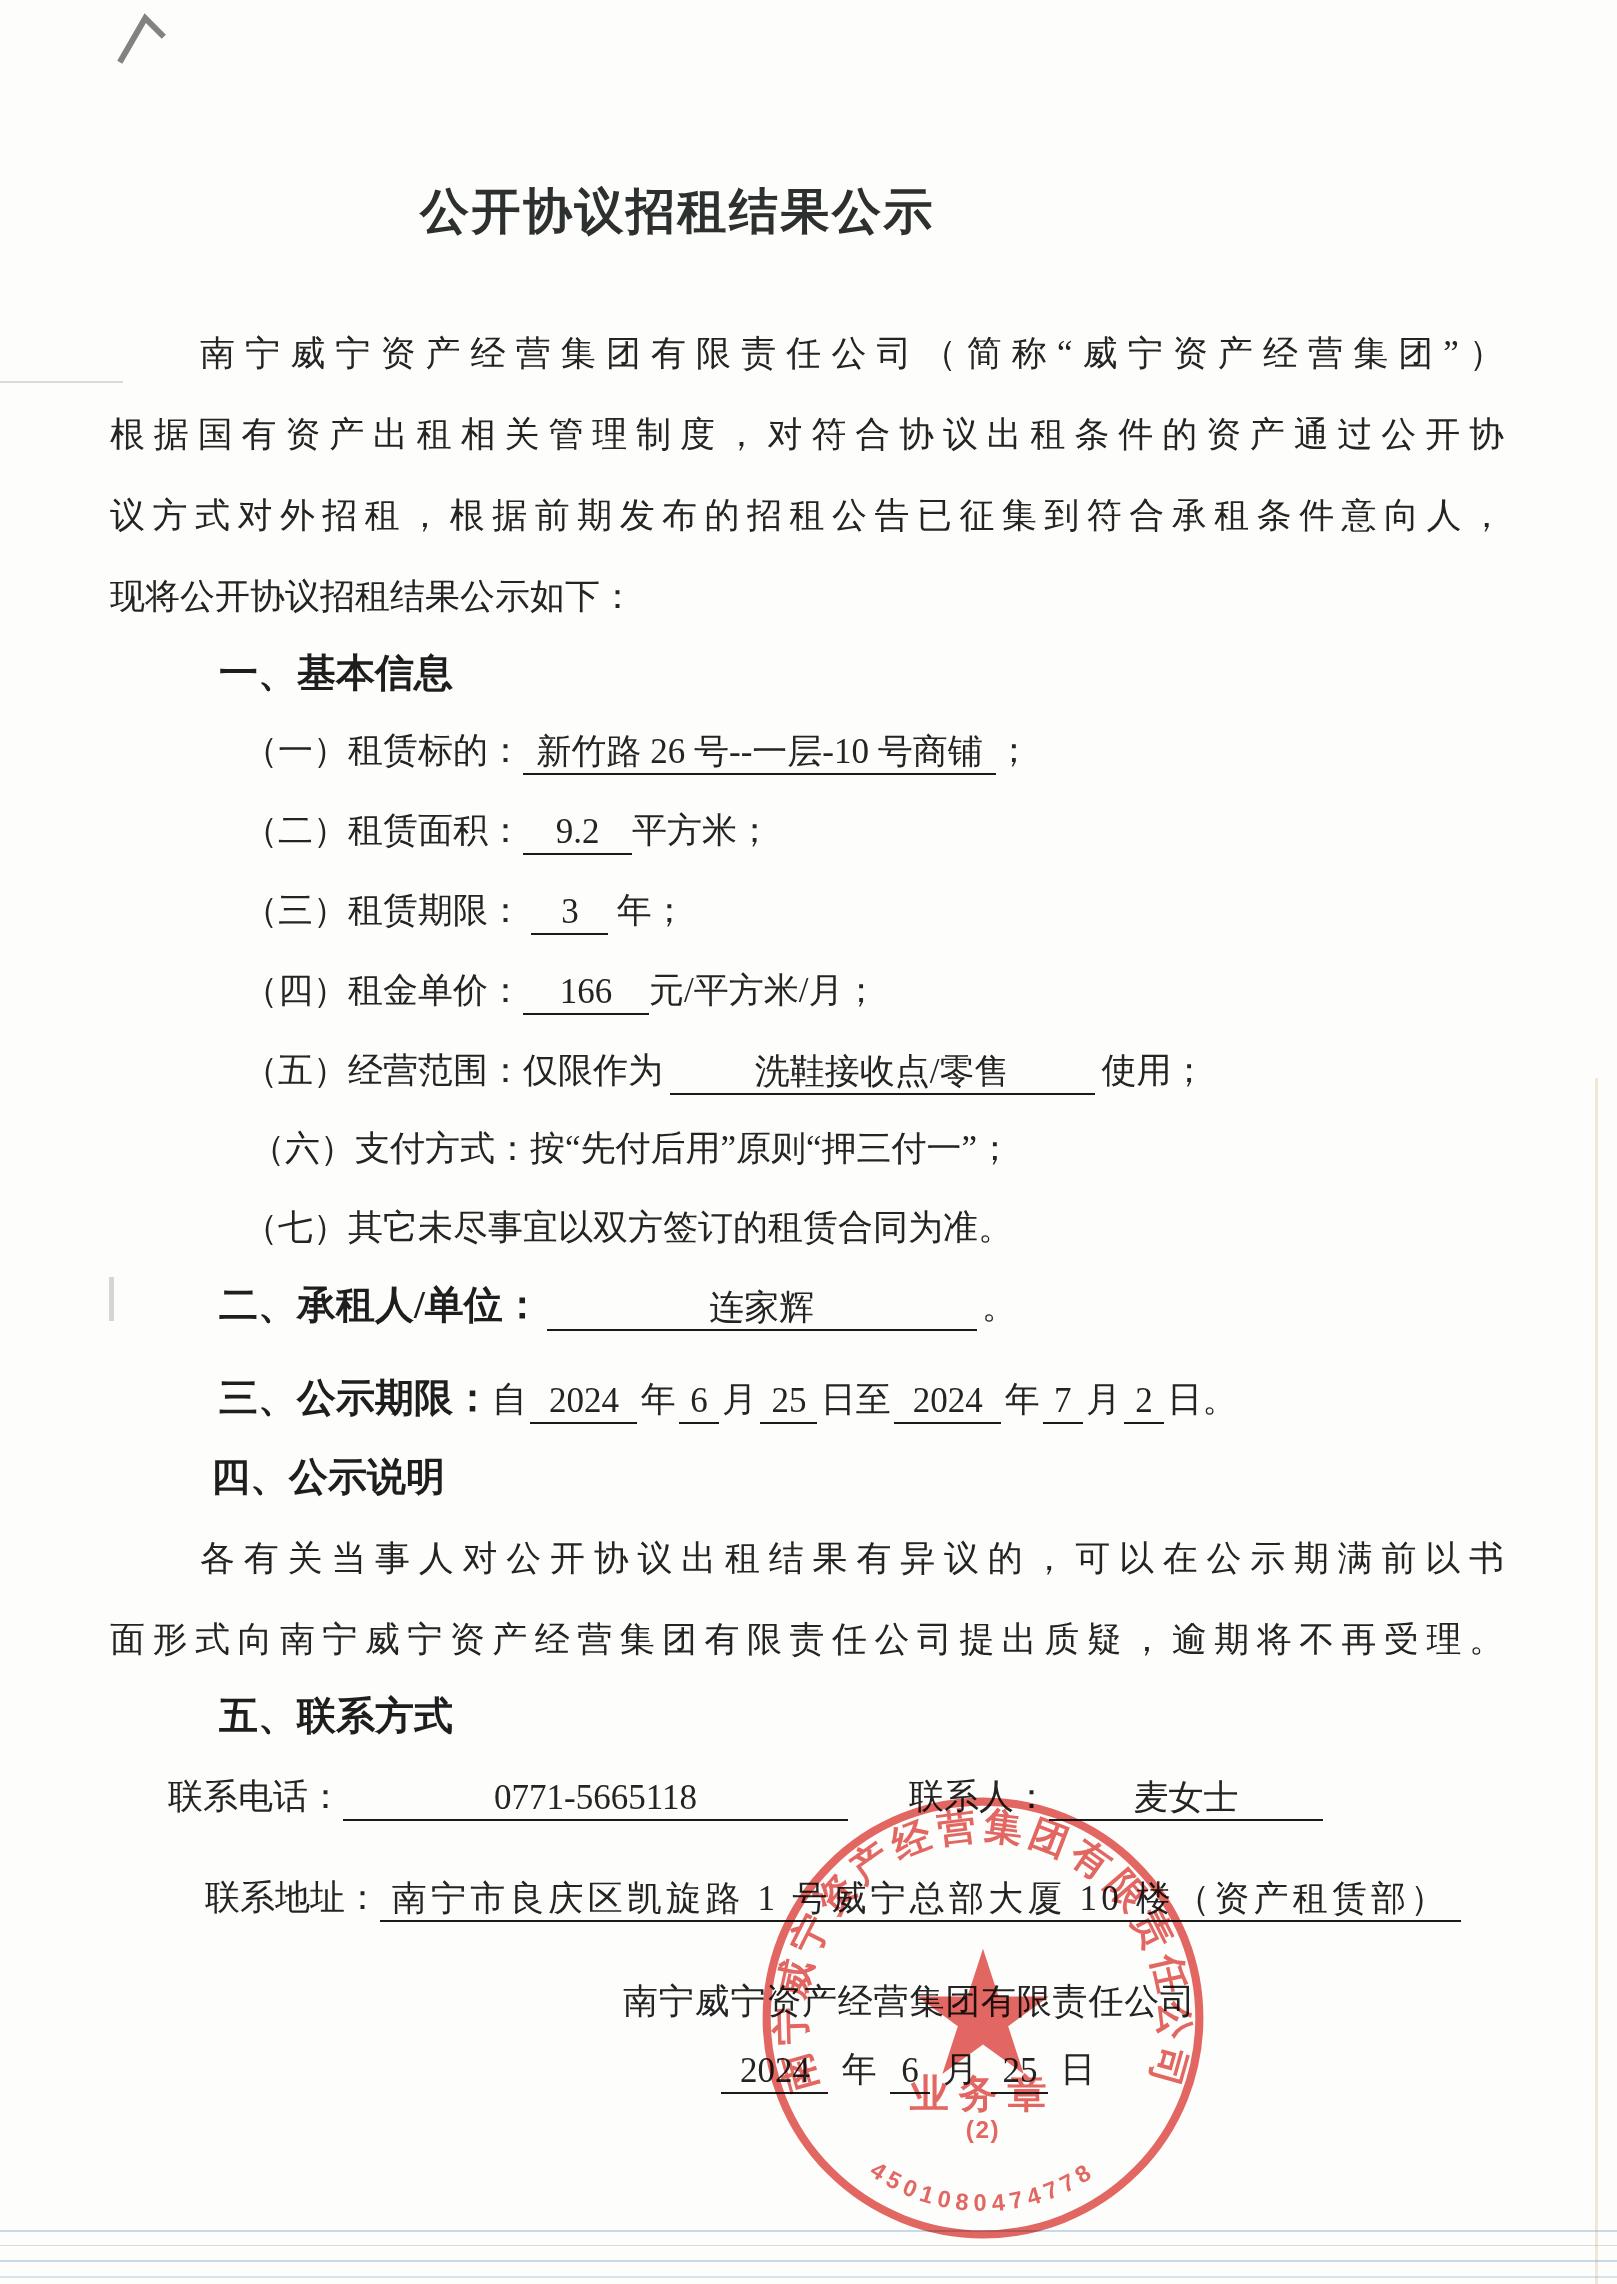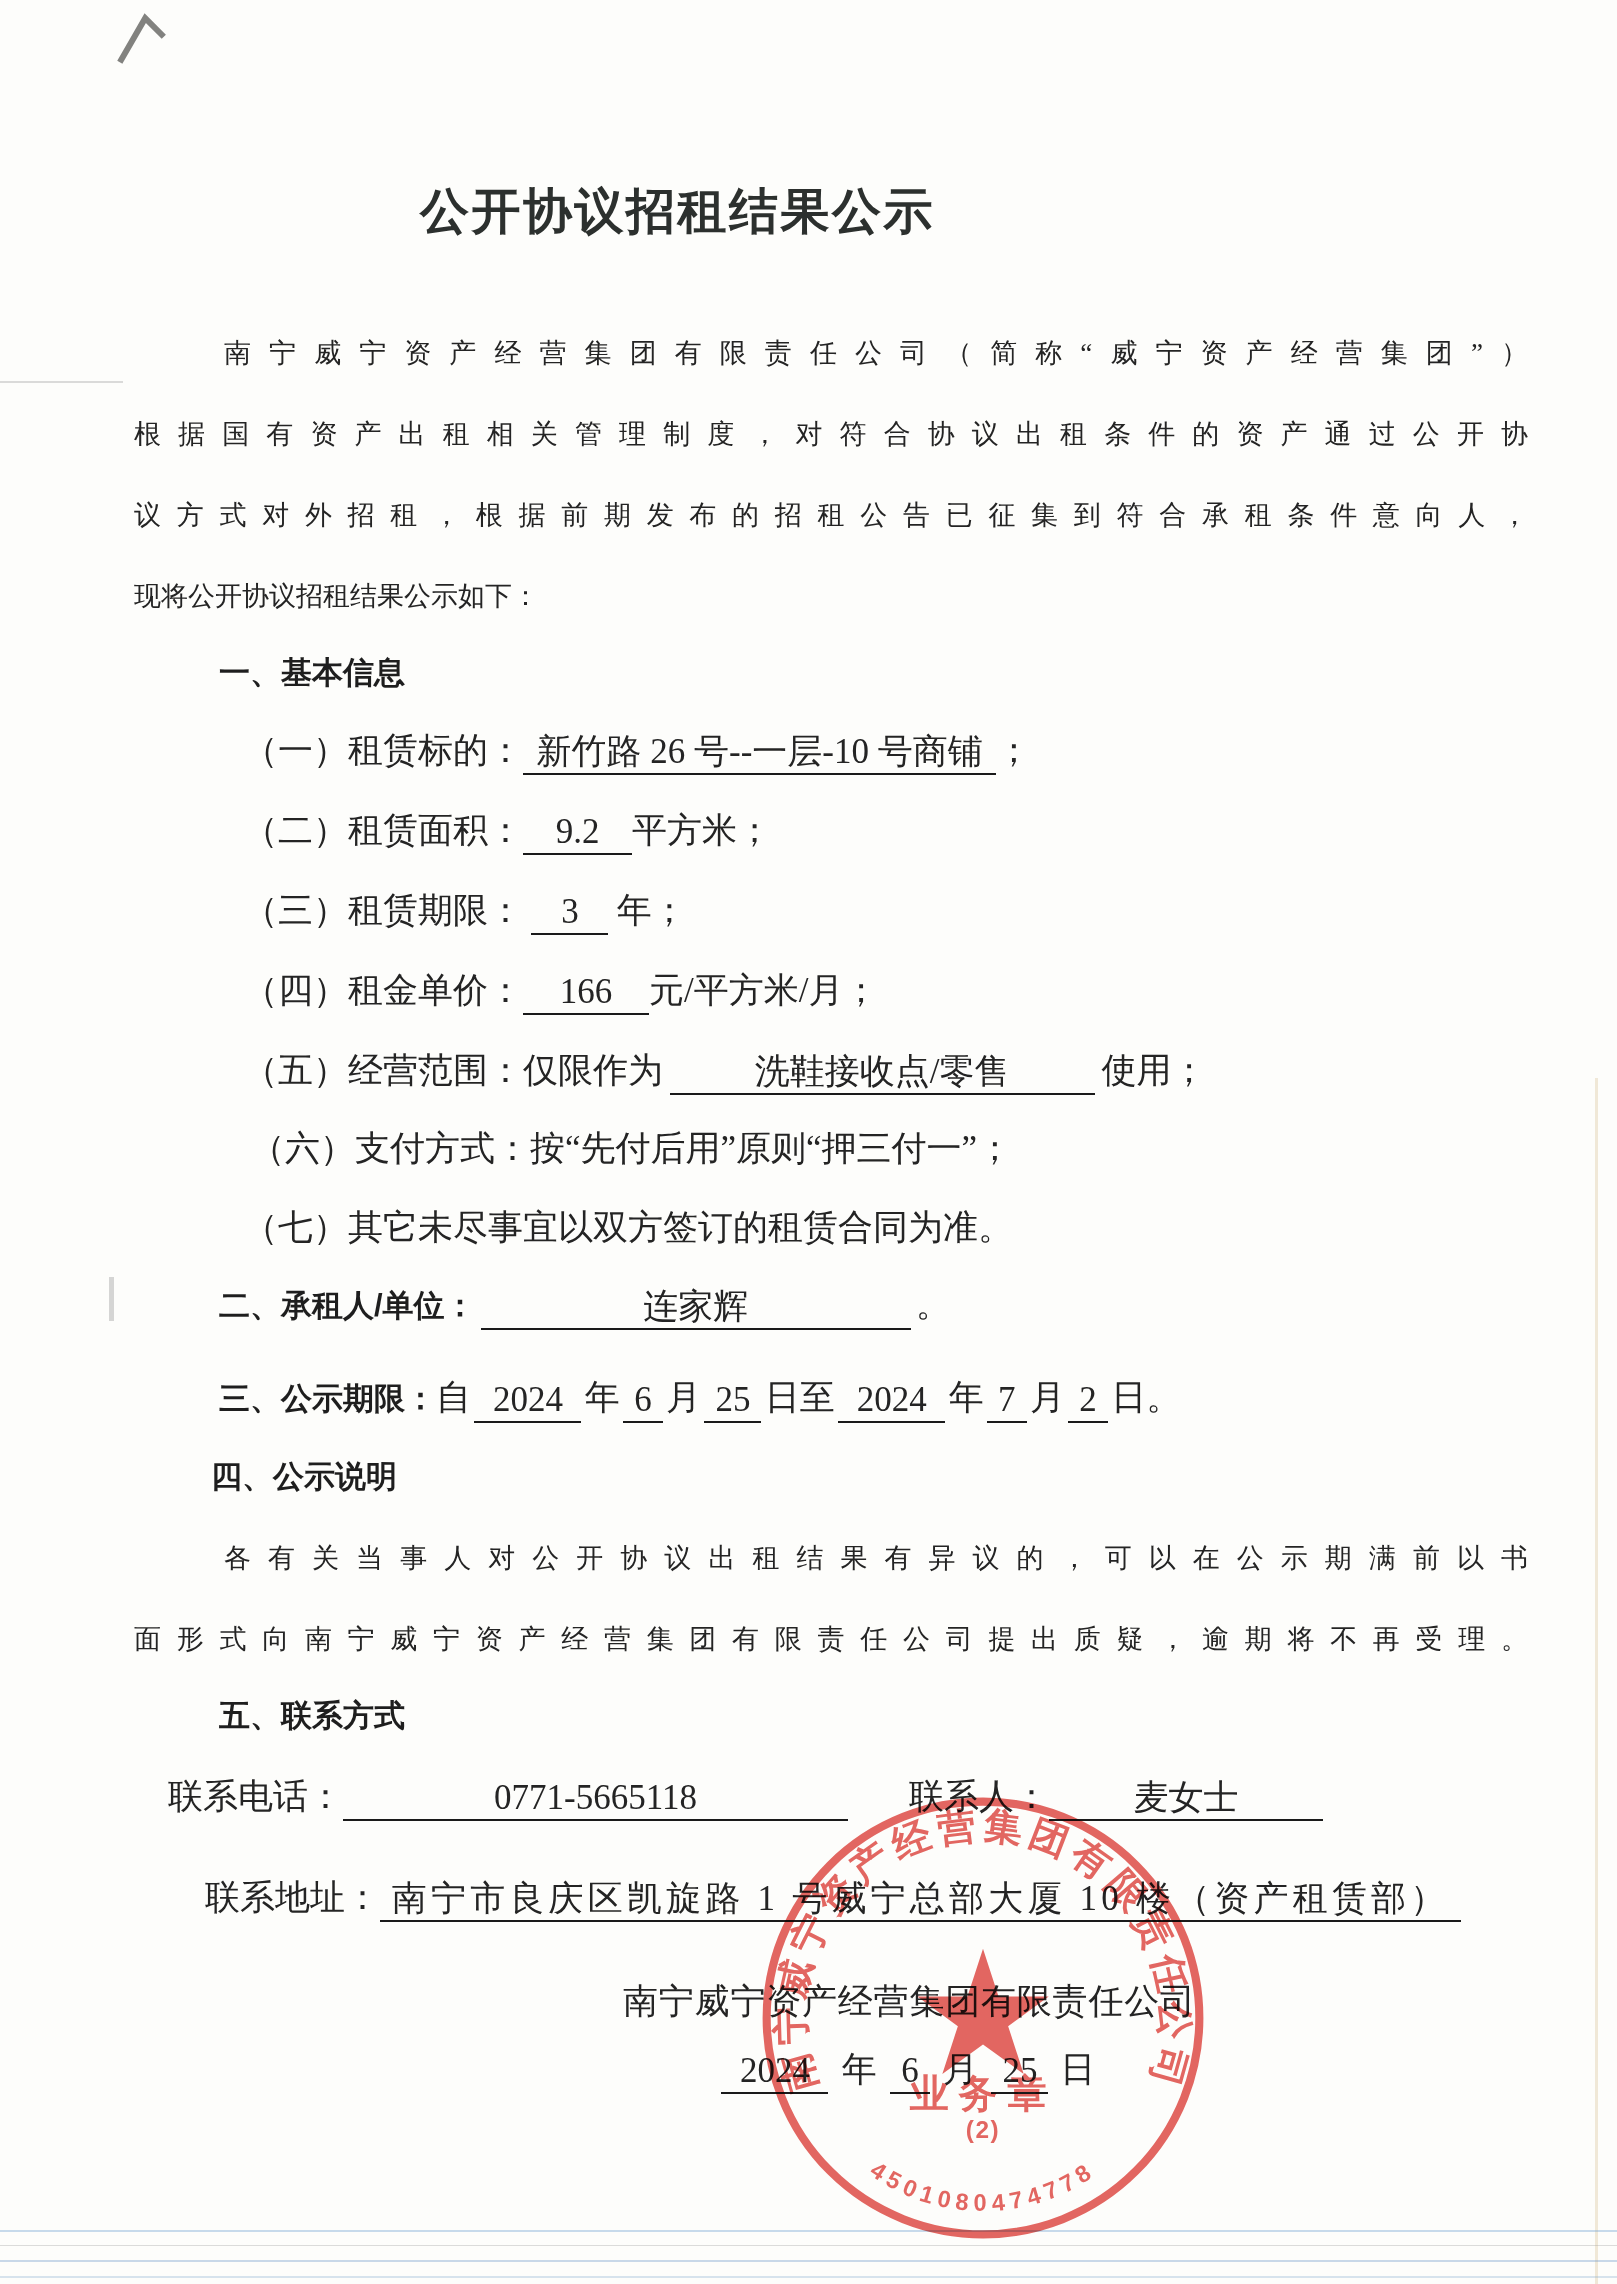--- a/index.html
+++ b/index.html
@@ -3,25 +3,25 @@
 <meta charset="utf-8">
 <style>
   html,body{margin:0;padding:0;background:#e8e8e8;}
   #page{position:relative;width:1617px;height:2284px;background:#fdfdfb;overflow:hidden;
         font-family:"Liberation Serif","DejaVu Serif",serif;color:#242424;}
   .row{position:absolute;font-size:35px;line-height:49px;white-space:nowrap;}
   .hei{font-family:"Liberation Sans","DejaVu Sans",sans-serif;font-weight:bold;color:#1e1e1e;}
   .title{position:absolute;top:179px;left:0;width:1617px;text-align:center;
          transform:translateX(-131px);font-family:"Liberation Sans","DejaVu Sans",sans-serif;
          font-weight:bold;font-size:49px;letter-spacing:2.5px;color:#2c302e;}
-  .para{position:absolute;left:134px;width:1394px;font-size:27px;line-height:81px;color:#242424;font-family:Liberation Serif, serif;}
+  .para{position:absolute;left:110px;width:1394px;font-size:35px;line-height:81px;color:#242424;font-family:Liberation Serif, serif;}
   .pline{text-align:justify;text-align-last:justify;white-space:normal;}
   .pline.last{text-align:left;text-align-last:left;}
   .indent{text-indent:90px;}
-  .h{font-size:31px;}
+  .h{font-size:39px;font-family:Liberation Serif, serif;}
   .uline{display:inline-block;border-bottom:2.5px solid #1a1a1a;text-align:center;
          line-height:42px;vertical-align:bottom;}
   .uline:empty{border-bottom:none;padding:0!important;min-width:0!important;margin:0!important;}
   .pad{padding:0 13.5px;}
   .w130{min-width:109px;}
   .w90{min-width:77px;margin:0 8.4px;}
   .w150{min-width:126px;}
   .w520{min-width:425px;margin:0 6.7px;}
   .w545{min-width:430px;margin:0 5px;}
   .w600{min-width:505px;}

